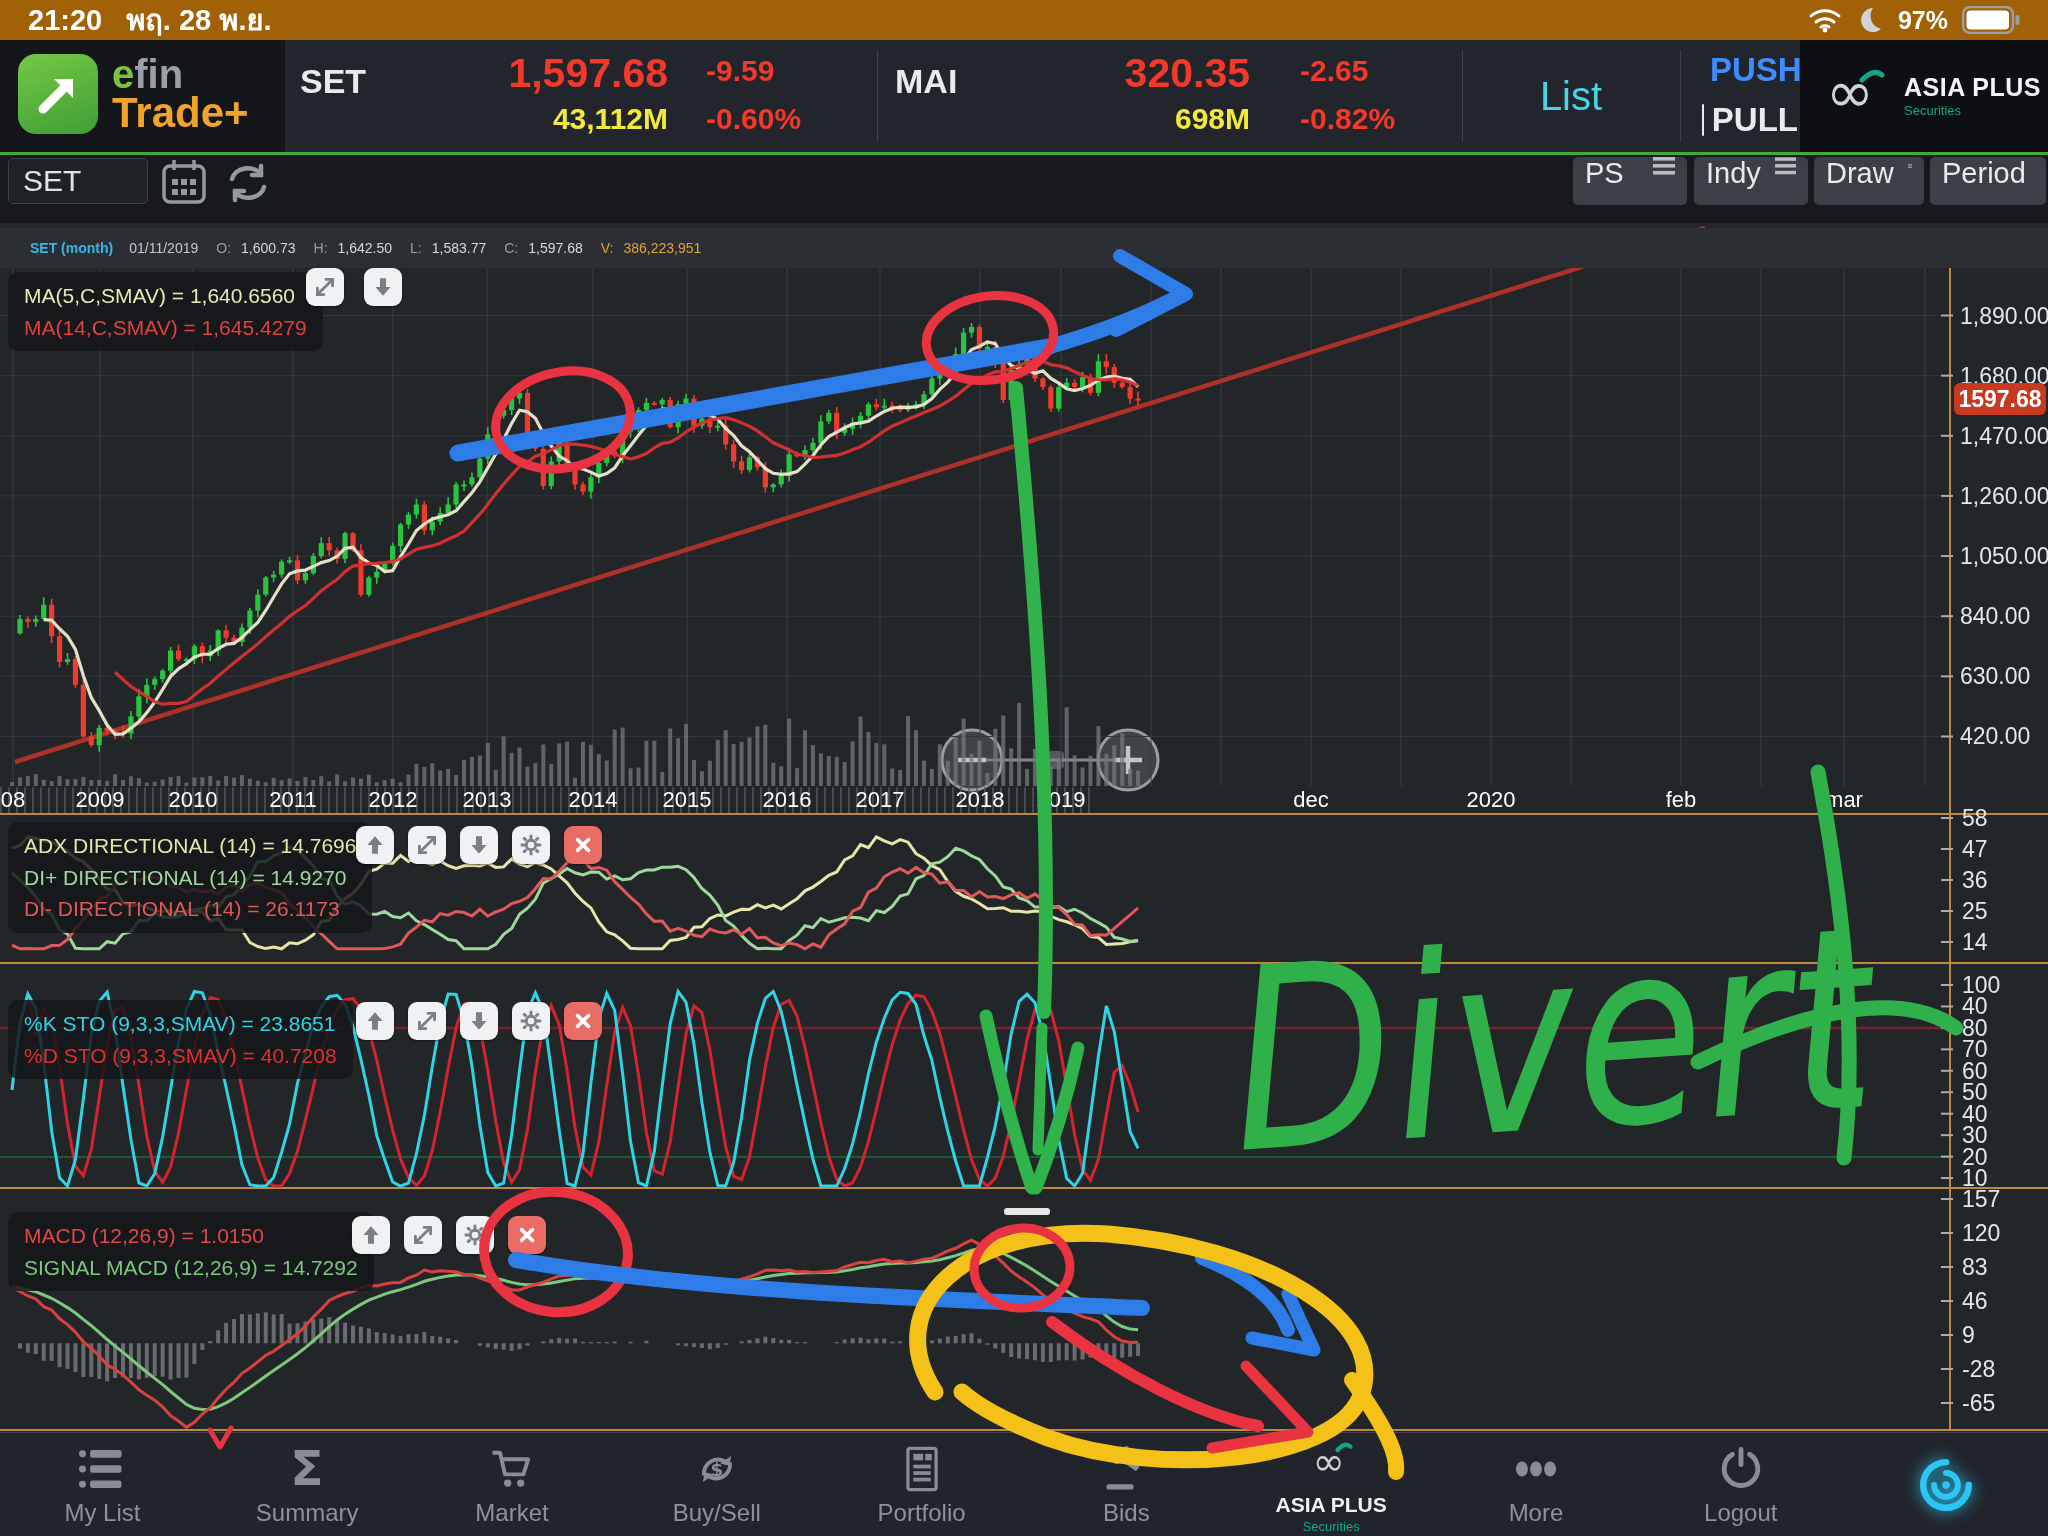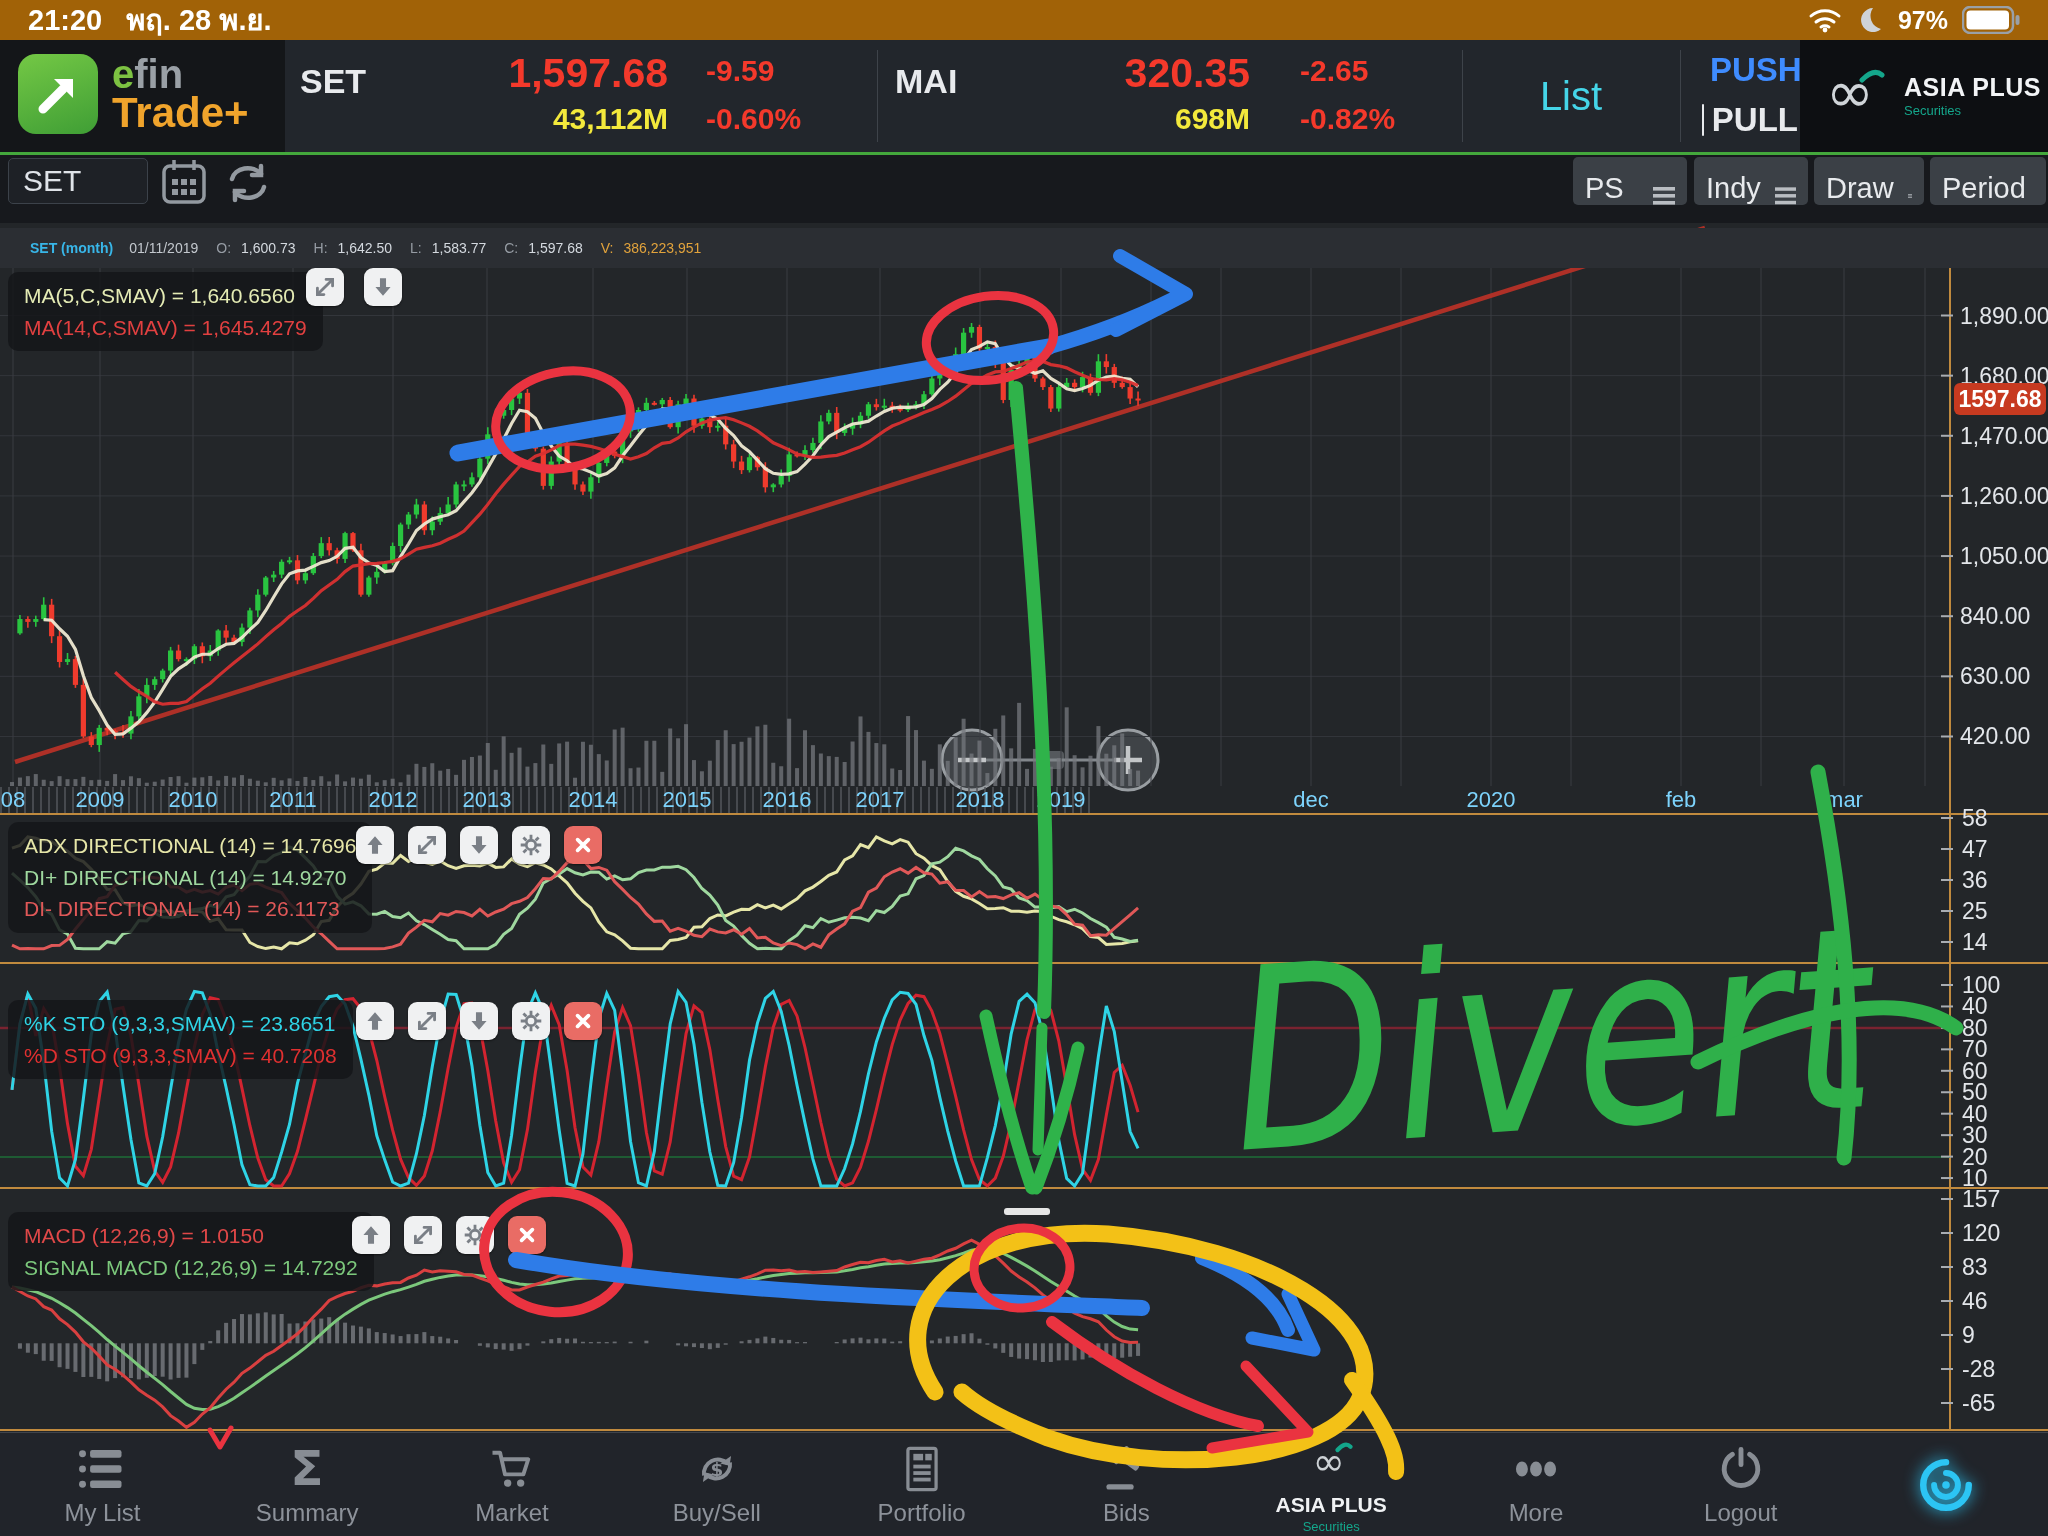--- a/index.html
+++ b/index.html
@@ -39,41 +39,41 @@
   .brandbox{position:absolute;left:1800px;top:0;width:248px;height:112px;background:#0d0f12;display:flex;align-items:center;padding-left:10px;box-sizing:border-box;gap:8px;}
   .brandname{font-size:25px;font-weight:bold;color:#f2f4f6;letter-spacing:0.5px;line-height:1;}
   .brandsub{font-size:13px;color:#14a68b;margin-top:3px;}
 
   
   .toolbar{position:absolute;left:0;top:155px;width:2048px;height:68px;background:#17191d;z-index:5;}
   .sym-input{position:absolute;left:8px;top:3px;width:140px;height:46px;background:#1e2126;border:1px solid #3c424a;border-radius:5px;
              font-size:30px;color:#dfe3e8;display:flex;align-items:center;padding-left:14px;box-sizing:border-box;}
   .tbicon{position:absolute;top:2px;}
   .tbtn{position:absolute;top:2px;height:48px;background:#3b4046;border:none;border-radius:5px;color:#e8eaed;font-size:29px;
-        display:flex;align-items:flex-end;justify-content:space-between;padding:0 12px;gap:14px;box-sizing:border-box;font-family:inherit;}
+        display:flex;align-items:flex-start;justify-content:space-between;padding:0 12px;gap:14px;box-sizing:border-box;font-family:inherit;}
 
   
   .infobar{position:absolute;left:0;top:228px;width:2048px;height:40px;background:#2b2e33;z-index:3;
            display:flex;align-items:center;gap:10px;padding-left:30px;font-size:14px;box-sizing:border-box;}
   .infobar .sym{color:#38b6e8;font-weight:600;margin-right:6px;}
   .infobar .dt{color:#c3c8ce;margin-right:8px;}
   .infobar .k{color:#969ca4;} .infobar .v{color:#d4d9df;margin-right:8px;}
   .infobar .ko,.infobar .vo{color:#e2a33c;}
 
   
   .legbox{position:absolute;background:rgba(20,22,25,0.84);border-radius:10px;padding:8px 16px;z-index:3;}
   .legline{font-size:21px;line-height:1.5;white-space:nowrap;font-weight:500;}
 
   .pbtn{position:absolute;width:38px;height:38px;border-radius:9px;background:#f0f1f2;border:none;z-index:4;
         display:flex;align-items:center;justify-content:center;padding:0;box-shadow:0 1px 2px rgba(0,0,0,.5);}
   .pbtn svg{width:26px;height:26px}
   .pbtn.red{background:#e96c65;}
 
   .axlbl{position:absolute;color:#e3e6ea;font-size:23px;line-height:1;transform:translateY(-50%);z-index:3;font-weight:500;}
-  .yrlbl{position:absolute;color:#7dd3fc;font-size:22px;line-height:1;transform:translate(-50%,-50%);z-index:3;font-weight:500;}
+  .yrlbl{position:absolute;color:#ffffff;font-size:22px;line-height:1;transform:translate(-50%,-50%);z-index:3;font-weight:500;}
   #year-ticks{position:absolute;left:0;top:787px;width:1096px;height:26px;z-index:2;
       background:repeating-linear-gradient(90deg,#53565b 0 2px,transparent 2px 8px);opacity:.75;}
   #price-tag{position:absolute;left:1954px;top:383px;width:92px;height:32px;background:#c73a20;border-radius:6px;z-index:4;
       color:#fff;font-size:23px;display:flex;align-items:center;justify-content:center;font-weight:600;}
 
   
   .nav{position:absolute;left:0;top:1432px;width:2048px;height:104px;background:#21242a;border-top:1px solid #40444b;z-index:5;display:flex;}
   .nav-item{flex:1;display:flex;flex-direction:column;align-items:center;justify-content:center;gap:4px;background:none;border:none;padding:0;}
   .nav-item svg{width:52px;height:52px;}
   .nav-label{font-size:24px;color:#8d929a;font-family:inherit;}

